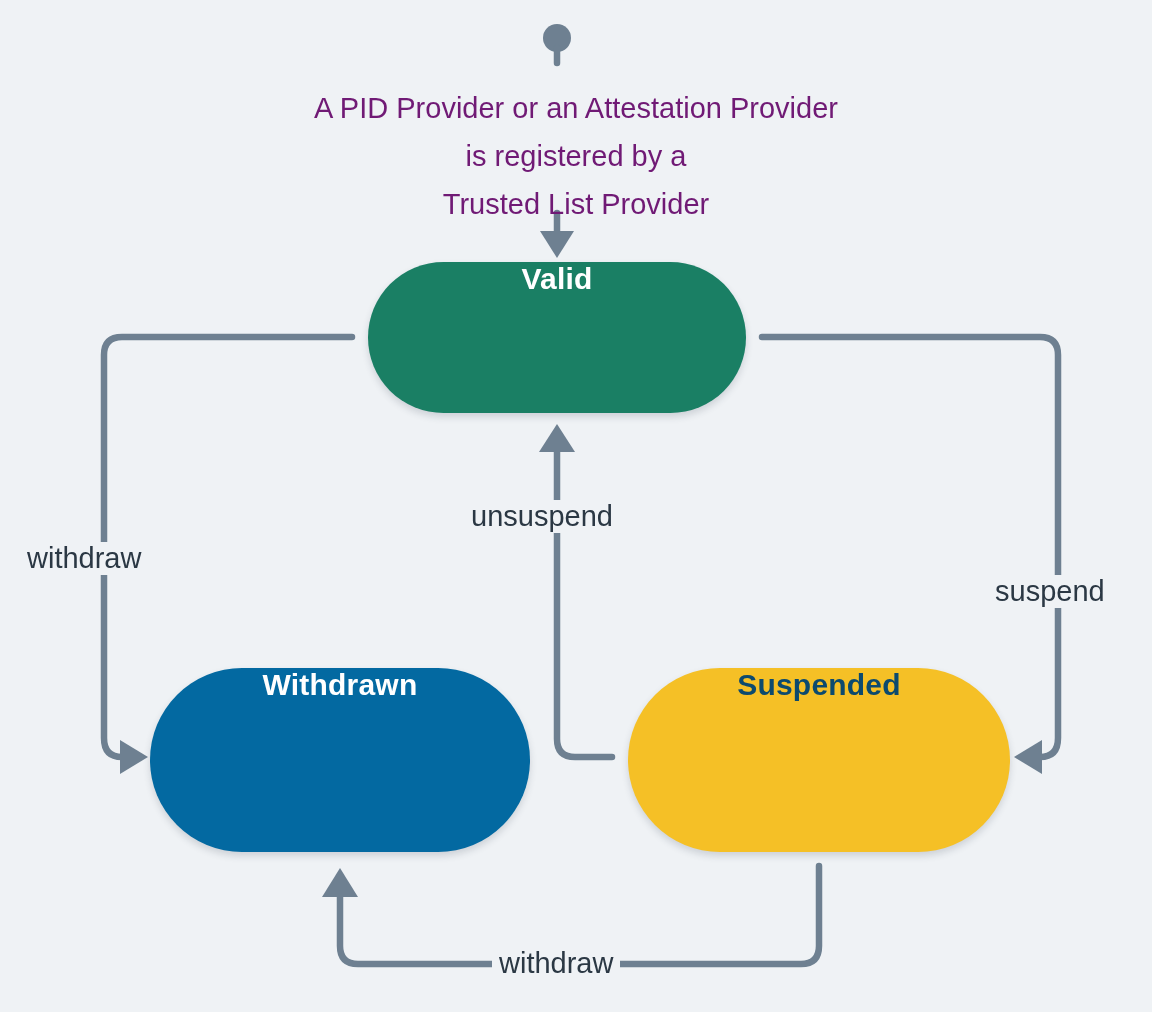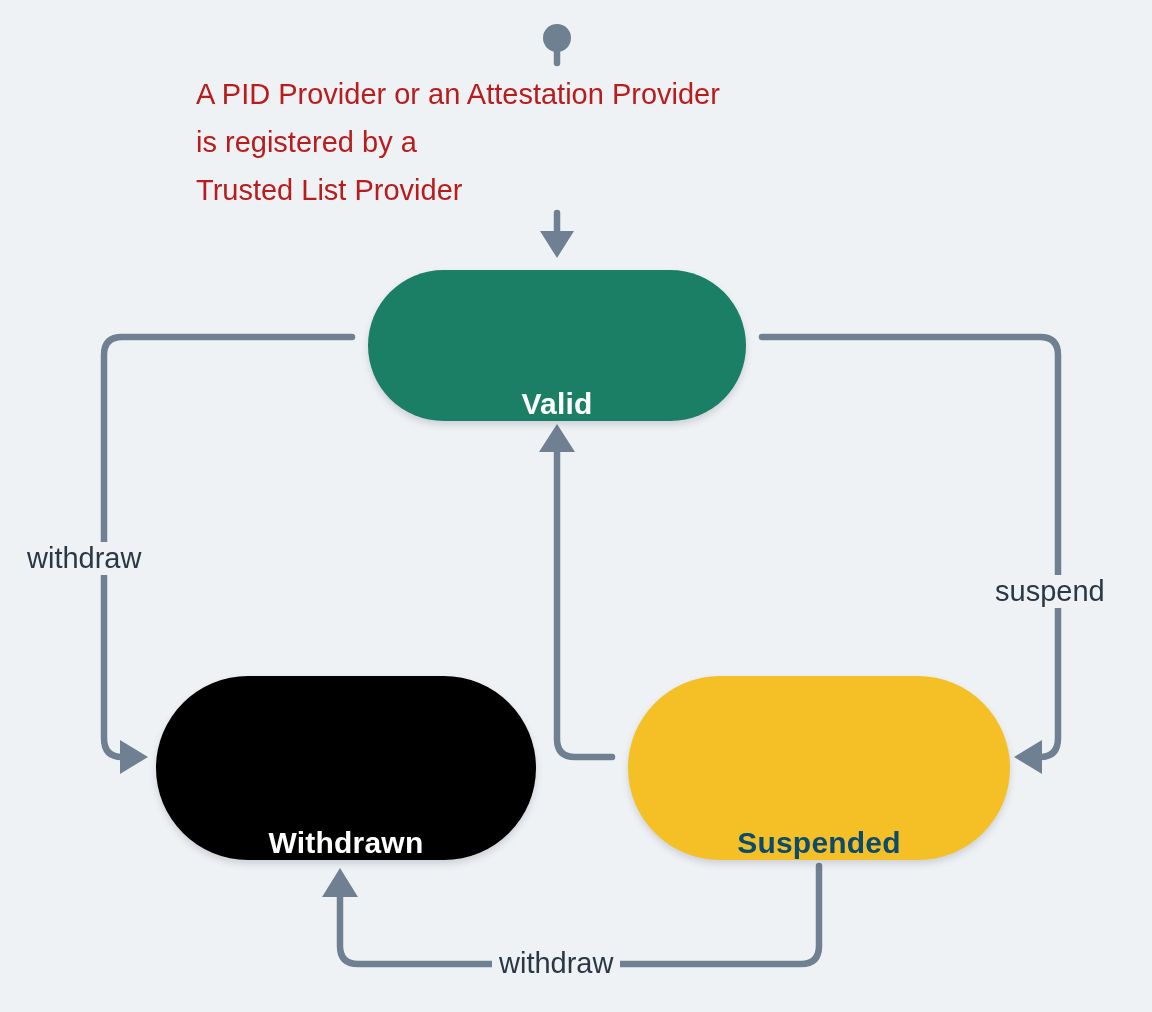--- a/index.html
+++ b/index.html
@@ -21,44 +21,43 @@
   #edges {
     position: absolute;
     left: 0;
     top: 0;
     width: 1152px;
     height: 1012px;
   }
   .node {
     position: absolute;
     display: flex;
-    align-items: flex-end;
+    align-items: flex-start;
     justify-content: center;
     border-radius: 999px;
     box-shadow: 0 4px 7px rgba(40, 55, 71, 0.17);
     font-weight: bold;
     letter-spacing: 0.2px;
-    margin-top: 8px;
     -webkit-font-smoothing: antialiased;
   }
   #node-valid {
     left: 368px;
     top: 262px;
     width: 378px;
     height: 151px;
     background: #1a7f64;
     color: #ffffff;
     font-size: 30px;
   }
   #node-withdrawn {
-    left: 156px;
+    left: 150px;
     top: 668px;
     width: 380px;
     height: 184px;
-    background: #000000;
+    background: #0369a1;
     color: #ffffff;
     font-size: 30px;
   }
   #node-suspended {
     left: 628px;
     top: 668px;
     width: 382px;
     height: 184px;
     background: #f5c026;
     color: #0c4a6e;
@@ -86,23 +85,24 @@
     left: 464px;
     top: 500px;
   }
   #label-withdraw-bottom {
     left: 492px;
     top: 947px;
   }
   #caption {
     position: absolute;
     left: 196px;
-    top: 70px;
+    top: 84px;
     width: 760px;
-    color: #b91c1c;
+    text-align: center;
+    color: #701a75;
     font-size: 29px;
     line-height: 48px;
     white-space: pre-line;
   }
 </style>
 </head>
 <body>
 
 <div id="stage">
 
@@ -148,16 +148,17 @@
   </div>
 
   <div class="node" id="node-suspended">
     <span>Suspended</span>
   </div>
 
   <div class="edge-label" id="label-withdraw-left">withdraw</div>
 
   <div class="edge-label" id="label-suspend">suspend</div>
 
+  <div class="edge-label" id="label-unsuspend">unsuspend</div>
 
   <div class="edge-label" id="label-withdraw-bottom">withdraw</div>
 
 </div>
 
 </body></html>

